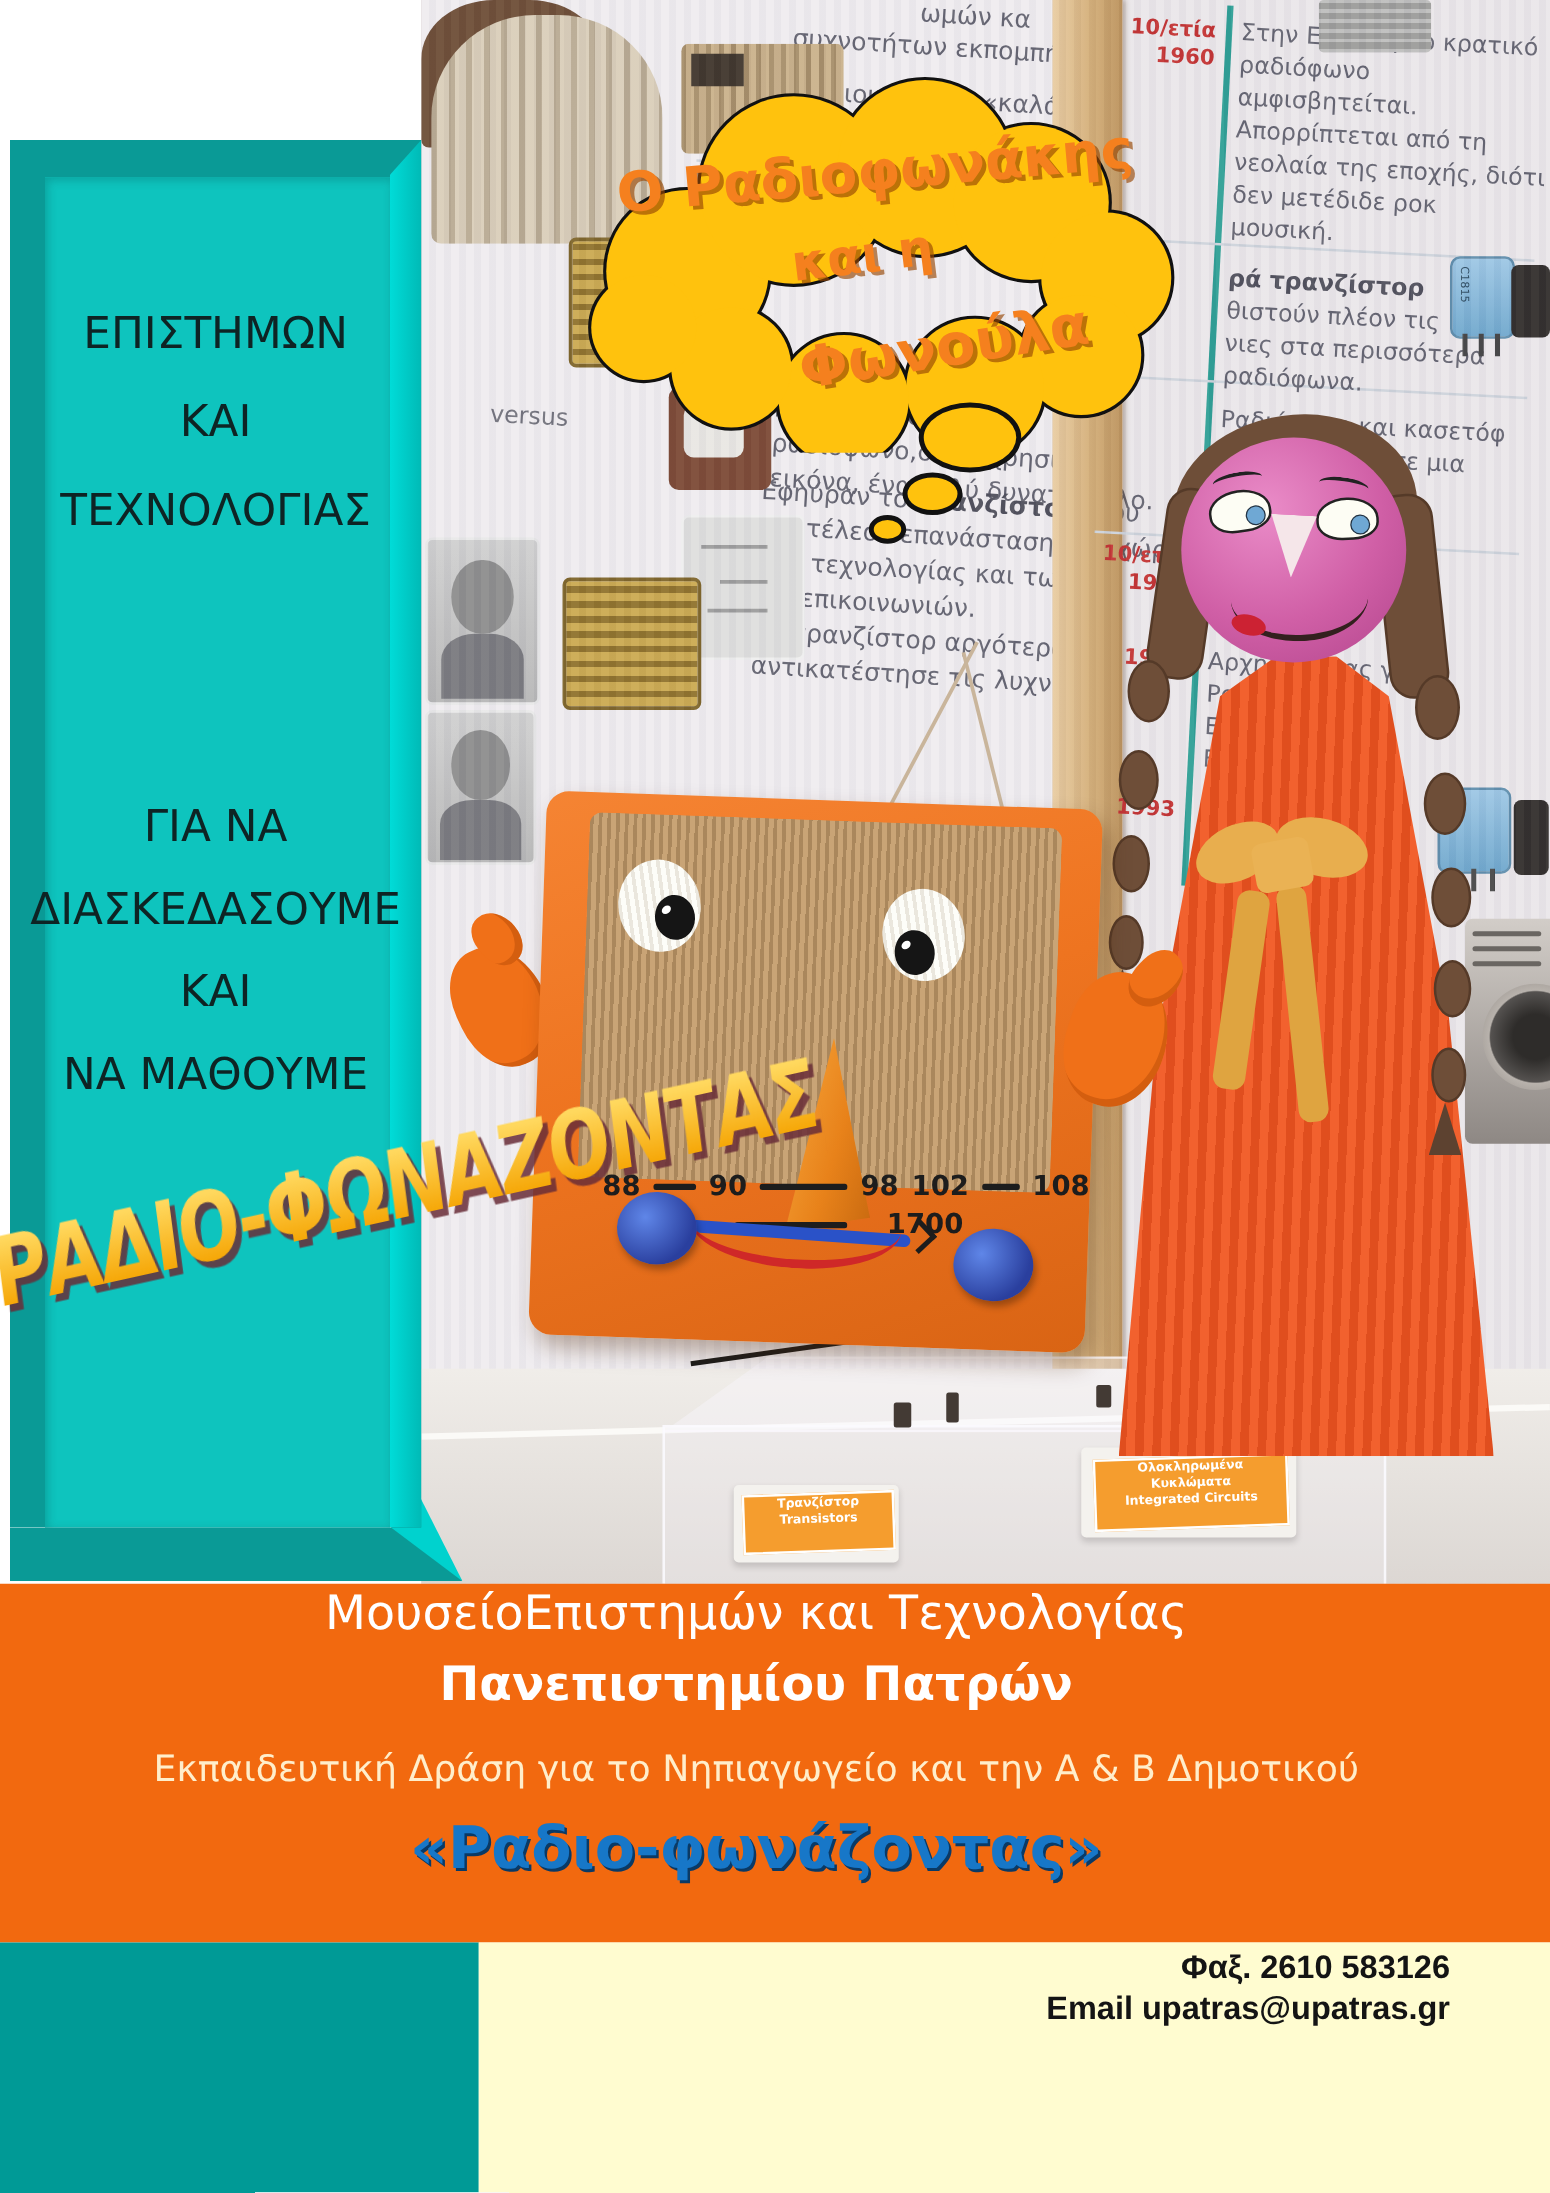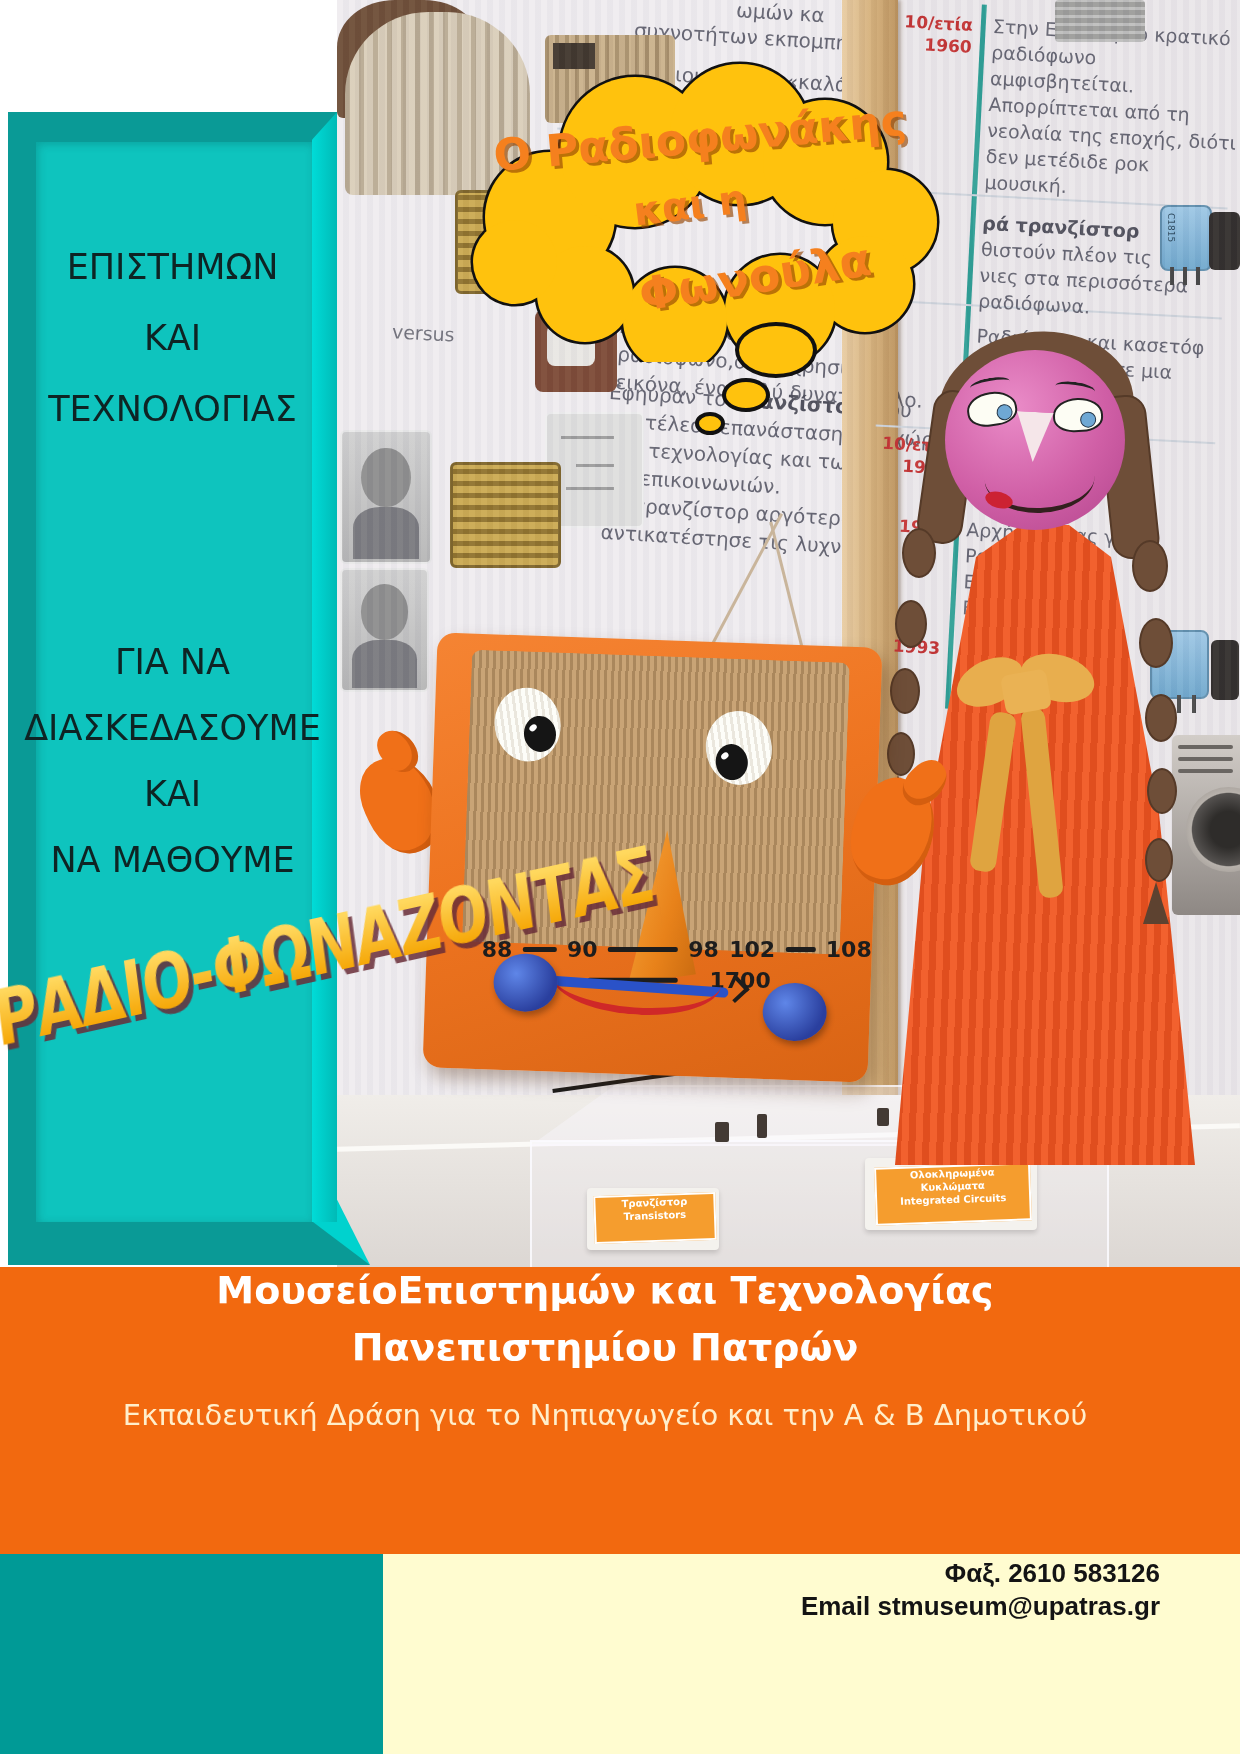--- a/index.html
+++ b/index.html
@@ -119,21 +119,21 @@
 
   
   .wordart{left:-5px;top:975px;font-size:76px;font-weight:bold;white-space:nowrap;letter-spacing:-2px;
      transform:rotate(-12.5deg) skewX(-5deg) scaleX(.78);transform-origin:0 50%;
      background:linear-gradient(#ffd85e 20%,#f5a300 85%);-webkit-background-clip:text;background-clip:text;
      color:transparent;filter:drop-shadow(5px 6px 0 rgba(105,45,55,.85));}
 
   
   .band{left:0;top:1267px;width:1240px;height:287px;background:#f2690f;}
   .band-line{left:0;width:1210px;text-align:center;color:#fff;}
-  .b1{top:1266px;font-size:38px;font-weight:bold;line-height:48px;}
+  .b1{top:1266px;font-size:38px;font-weight:normal;line-height:48px;}
   .b2{top:1323px;font-size:38px;font-weight:bold;line-height:48px;}
   .b3{top:1397px;font-size:29px;line-height:36px;color:#ffeecb;}
   .b4{top:1450px;font-size:47px;font-weight:bold;line-height:58px;color:#1777c8;
       text-shadow:2px 3px 0 #0a3a66;}
 
   
   .teal-col{left:0;top:1554px;width:383px;height:200px;background:#009a96;}
   .cream{left:383px;top:1554px;width:857px;height:200px;background:#fffcd0;}
   .contact{left:0;top:1557px;width:1160px;text-align:right;color:#141414;
      font-family:"Liberation Sans",sans-serif;font-weight:bold;font-size:26px;}
@@ -437,21 +437,22 @@
     <div>ΚΑΙ</div>
     <div>ΝΑ ΜΑΘΟΥΜΕ</div>
   </div>
 
   <div class="abs wordart">ΡΑΔΙΟ-ΦΩΝΑΖΟΝΤΑΣ</div>
 
   <div class="abs band"></div>
   <div class="abs band-line b1">ΜουσείοΕπιστημών και Τεχνολογίας</div>
   <div class="abs band-line b2">Πανεπιστημίου Πατρών</div>
   <div class="abs band-line b3">Εκπαιδευτική Δράση για το Νηπιαγωγείο και την Α &amp; Β Δημοτικού</div>
+  <div class="abs band-line b4">«Ραδιο-φωνάζοντας»</div>
 
   <div class="abs teal-col"></div>
   <div class="abs cream"></div>
   <div class="abs contact">
     <div>Φαξ. 2610 583126</div>
-    <div>Email stmuseum@upatras.gr</div>
+    <div>Email upatras@upatras.gr</div>
   </div>
 
 </div>
 
 </body></html>

